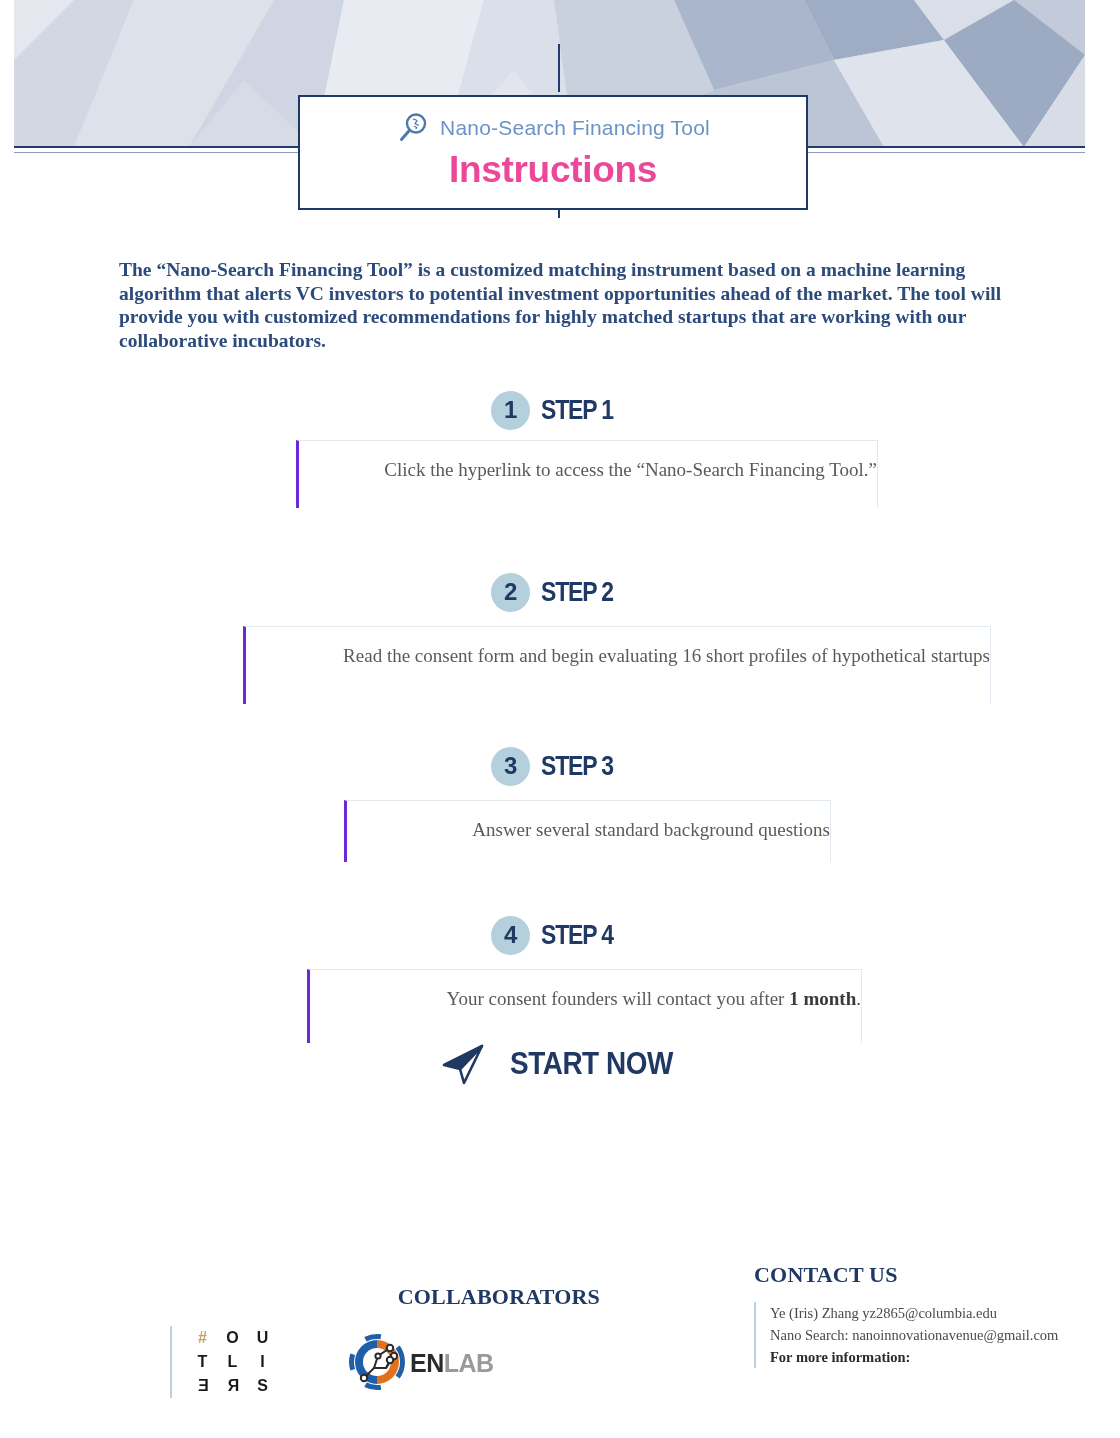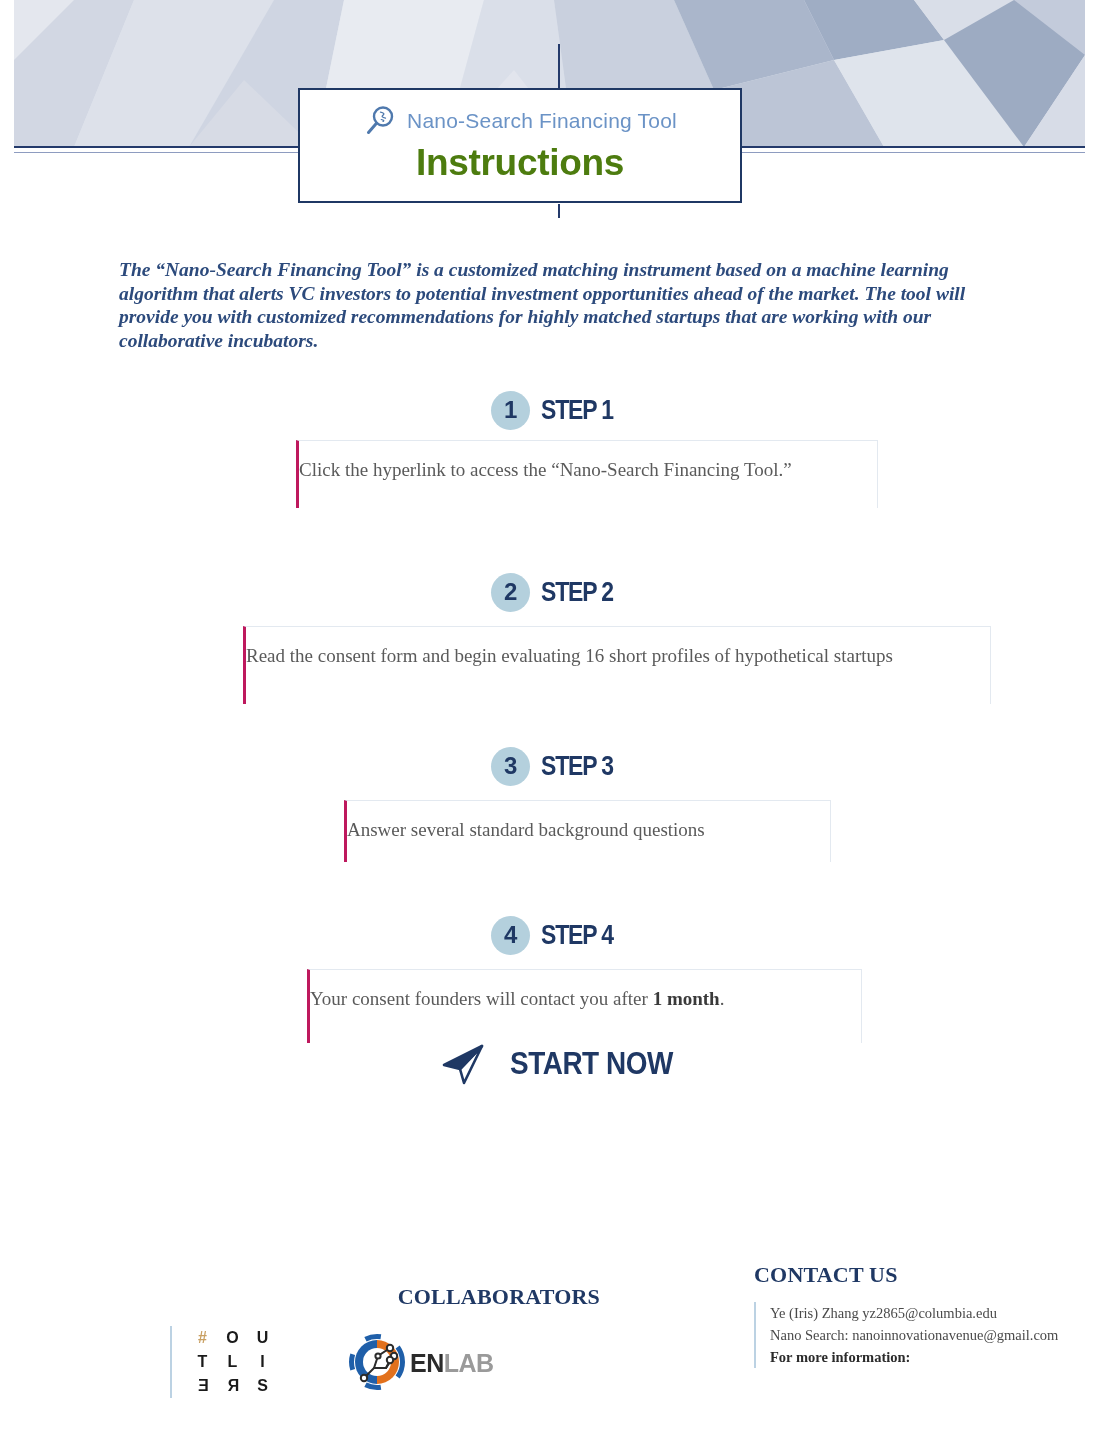--- a/index.html
+++ b/index.html
@@ -26,43 +26,43 @@
     position:absolute;left:558px;top:44px;width:2px;height:48px;
     background:#243a6b;z-index:5;
   }
   #title-stem-bottom{
     position:absolute;left:558px;top:204px;width:2px;height:14px;
     background:#243a6b;z-index:5;
   }
 
   
   #title-card{
-    position:absolute;left:298px;top:88px;width:444px;height:115px;
+    position:absolute;left:298px;top:95px;width:510px;height:115px;
     background:#ffffff;border:2px solid #1f3864;
     box-sizing:border-box;z-index:6;
   }
   #title-row{
     display:flex;align-items:center;justify-content:center;
     gap:10px;margin-top:12px;height:38px;
   }
   #magnifier-icon{width:34px;height:34px;display:block;}
   #title-sub{
     font-size:21px;color:#6b93c6;letter-spacing:.2px;
     font-family:"Liberation Sans", sans-serif;
   }
   #title-main{
     text-align:center;font-size:37px;font-weight:bold;
-    color:#4d7c0f;letter-spacing:-.3px;margin-top:2px;
+    color:#ec4899;letter-spacing:-.3px;margin-top:2px;
   }
 
   
   #intro{
     position:absolute;left:119px;top:258px;width:902px;
     font-family:"Liberation Serif", serif;
-    font-style:italic;font-size:19.5px;line-height:23.5px;
+    font-size:19.5px;line-height:23.5px;
     color:#2c4a7c;font-weight:bold;
   }
 
   
   .step-block{position:absolute;}
   .step-head{
     display:flex;align-items:center;justify-content:center;gap:11px;
     height:44px;
   }
   .step-badge{
@@ -74,25 +74,25 @@
   }
   .step-title{
     font-size:28px;font-weight:bold;color:#1f3864;
     letter-spacing:-1.4px;
     transform:scaleX(.82);transform-origin:left center;
     font-family:"Liberation Sans", sans-serif;
     white-space:nowrap;
   }
   .step-box{
     border:1px solid #e3e9f0;
-    border-left:3px solid #be185d;
+    border-left:3px solid #6d28d9;
     border-bottom:none;
     box-sizing:border-box;
     background:#ffffff;
-    display:flex;align-items:flex-start;justify-content:flex-start;
+    display:flex;align-items:flex-start;justify-content:flex-end;
     font-family:"Liberation Serif", serif;
     font-size:19px;color:#5a5a5a;
   }
   .step-box span.inner{padding-top:18px;display:block;text-align:center;}
   .step-box b{color:#3a3a3a;}
 
   
   #start-now{
     position:absolute;left:0;top:1040px;width:1120px;
     display:flex;align-items:center;justify-content:center;gap:14px;

